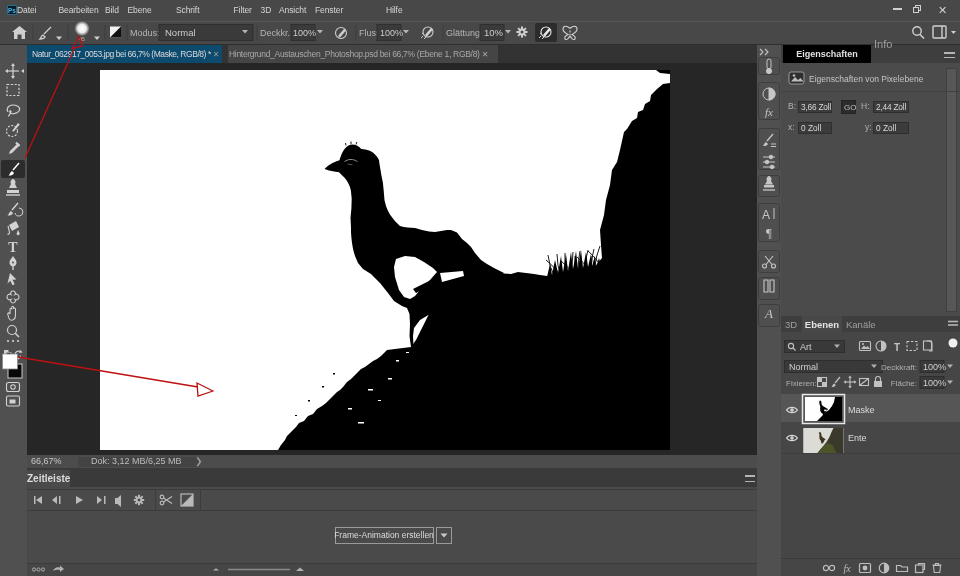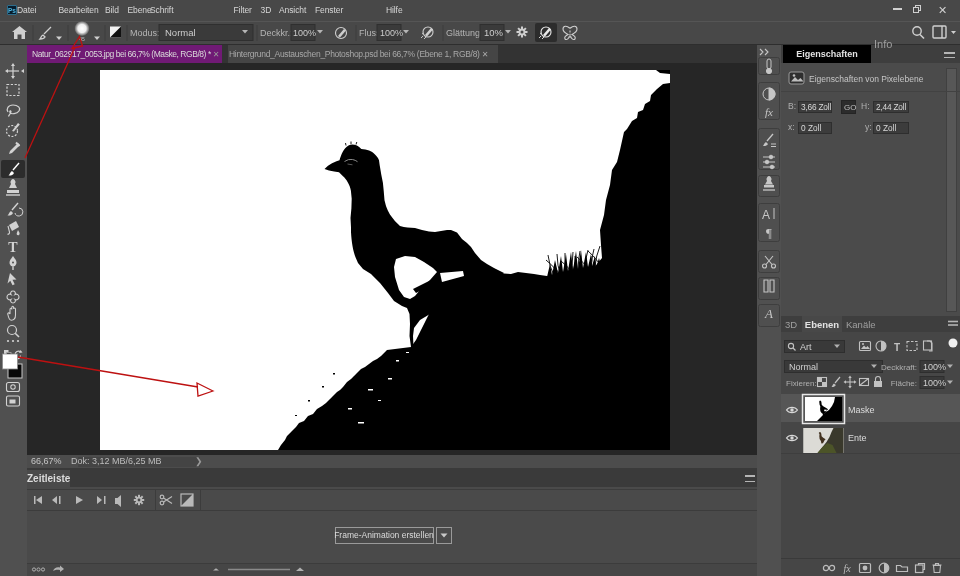--- a/index.html
+++ b/index.html
@@ -12,21 +12,21 @@
 <body>
 <div id="stage">
 
   <div class="abs" style="left:0;top:0;width:960px;height:21px;background:#484848;"></div>
   <div class="abs" style="left:7px;top:5px;width:10px;height:10px;background:#071c2c;border:1px solid #2d6d8c;border-radius:1px;color:#4bb3de;font-size:6.5px;font-weight:bold;text-align:center;line-height:9px;">Ps</div>
   <div style="position:absolute;top:5px;left:0;width:960px;height:14px;color:#d6d6d6;font-size:8.5px;letter-spacing:-0.1px;">
     <span class="abs" style="left:17px;">Datei</span>
       <span class="abs" style="left:58.5px;">Bearbeiten</span>
       <span class="abs" style="left:105px;">Bild</span>
       <span class="abs" style="left:127.5px;">Ebene</span>
-      <span class="abs" style="left:150px;">Schrift</span>
+      <span class="abs" style="left:176px;">Schrift</span>
       <span class="abs" style="left:192.5px;margin-top:21px;">Auswahl</span>
       <span class="abs" style="left:233.5px;">Filter</span>
       <span class="abs" style="left:260.5px;">3D</span>
       <span class="abs" style="left:279px;">Ansicht</span>
       <span class="abs" style="left:315px;">Fenster</span>
       <span class="abs" style="left:350px;padding-left:36px;">Hilfe</span>
   </div>
 
   <div class="abs" style="left:893px;top:8px;width:9px;height:2px;background:#d0d0d0;"></div>
   <div class="abs" style="left:915px;top:5px;width:6px;height:6px;border:1px solid #d0d0d0;"></div>
@@ -226,21 +226,21 @@
 
         <g transform="translate(13,356)">
             <rect x="-6.5" y="-5" width="13" height="10" rx="1.5" stroke-width="1.1"></rect>
             <rect x="-3.5" y="-1.5" width="6" height="4" fill="#d2d2d2" stroke="none"></rect>
           </g>
       </g>
     </svg>
   </div>
 
   <div class="abs" style="left:27px;top:45px;width:730px;height:18px;background:#333333;"></div>
-  <div class="abs" style="left:27px;top:45px;width:195px;height:18px;background:#701a75;color:#dadada;font-size:8.5px;letter-spacing:-0.45px;line-height:18px;padding-left:5px;white-space:nowrap;overflow:hidden;">Natur_062917_0053.jpg bei 66,7% (Maske, RGB/8) * <span style="color:#999;font-size:8px;">✕</span></div>
+  <div class="abs" style="left:27px;top:45px;width:195px;height:18px;background:#0c4a6e;color:#dadada;font-size:8.5px;letter-spacing:-0.45px;line-height:18px;padding-left:5px;white-space:nowrap;overflow:hidden;">Natur_062917_0053.jpg bei 66,7% (Maske, RGB/8) * <span style="color:#999;font-size:8px;">✕</span></div>
   <div class="abs" style="left:228px;top:45px;width:270px;height:18px;background:#454545;color:#a8a8a8;font-size:8.5px;letter-spacing:-0.3px;line-height:18px;padding-left:1px;white-space:nowrap;overflow:hidden;">Hintergrund_Austauschen_Photoshop.psd bei 66,7% (Ebene 1, RGB/8) <span style="font-size:8px;">✕</span></div>
 
   <div class="abs" style="left:27px;top:63px;width:730px;height:392px;background:#262626;"></div>
   <div class="abs" style="left:100px;top:70px;width:570px;height:380px;background:#ffffff;overflow:hidden;">
     <svg width="570" height="380" viewBox="0 0 570 380">
       <defs>
           <filter id="soft" x="-5%" y="-5%" width="110%" height="110%">
             <feGaussianBlur stdDeviation="0.45"></feGaussianBlur>
           </filter>
         </defs>
@@ -332,21 +332,21 @@
   <svg class="abs" style="left:0;top:0;z-index:50;pointer-events:none;" width="960" height="576" viewBox="0 0 960 576">
     <line x1="25" y1="158" x2="75" y2="47" stroke="#bd1111" stroke-width="1.3"></line>
     <path d="M79.5,36.5 L72,48.5 82.5,46 Z" fill="none" stroke="#bd1111" stroke-width="1.3"></path>
     <line x1="18" y1="357" x2="198" y2="387" stroke="#bd1111" stroke-width="1.3"></line>
     <path d="M213,391 L197,383 198,396 Z" fill="none" stroke="#bd1111" stroke-width="1.3"></path>
   </svg>
 
   <div class="abs" style="left:27px;top:455px;width:730px;height:13px;background:#4c4c4c;color:#c6c6c6;font-size:9px;line-height:13px;">
     <span style="position:absolute;left:4px;">66,67%</span>
     <span style="position:absolute;left:51px;top:1.5px;width:122px;height:10px;background:#444444;"></span>
-    <span style="position:absolute;left:44px;color:#bdbdbd;">Dok: 3,12 MB/6,25 MB</span>
+    <span style="position:absolute;left:64px;color:#bdbdbd;">Dok: 3,12 MB/6,25 MB</span>
     <span style="position:absolute;left:168px;color:#999;">❯</span>
   </div>
 
   <div class="abs" style="left:27px;top:468px;width:730px;height:108px;background:#3a3a3a;"></div>
   <div class="abs" style="left:27px;top:470px;width:43px;height:17px;background:#4a4a4a;color:#dcdcdc;font-size:10px;font-weight:bold;line-height:17px;text-align:center;">Zeitleiste</div>
   <div class="abs" style="left:745px;top:475px;width:10px;height:7px;border-top:2px solid #b5b5b5;border-bottom:1px solid #b5b5b5;"></div>
   <div class="abs" style="left:27px;top:487px;width:730px;height:89px;background:#4a4a4a;"></div>
   <div id="timeline">
     <svg class="abs" style="left:27px;top:487px;" width="730" height="89" viewBox="0 0 730 89">
       <rect x="0" y="0" width="730" height="89" fill="#4a4a4a"></rect>

